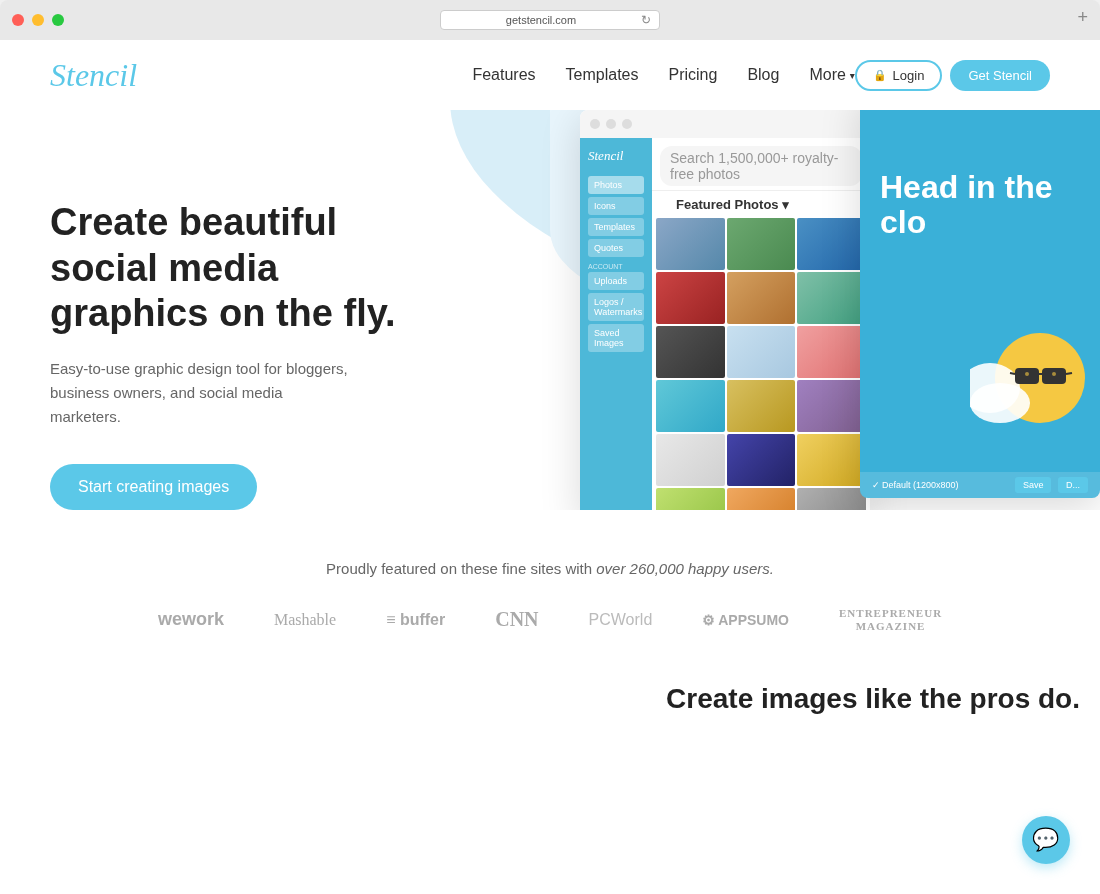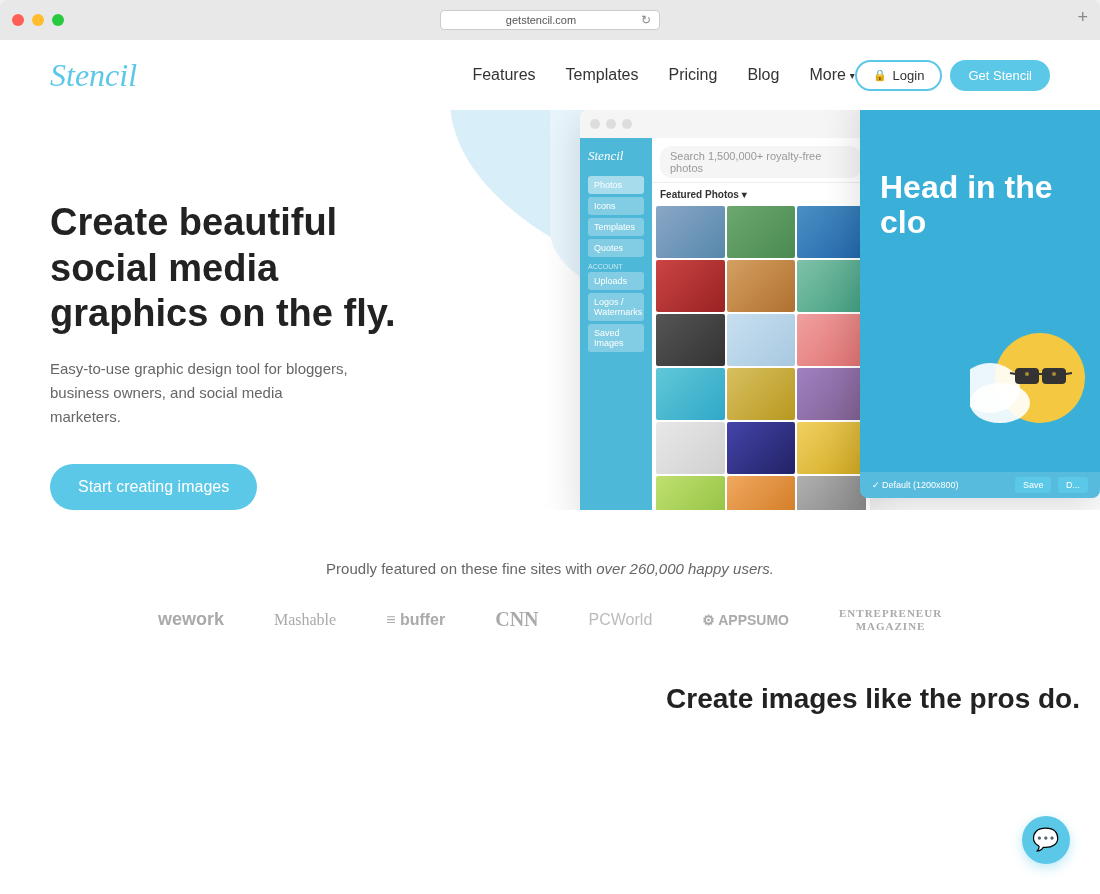--- a/index.html
+++ b/index.html
@@ -254,27 +254,27 @@
       overflow: hidden;
     }
     .app-search {
       padding: 8px 8px 4px;
       border-bottom: 1px solid #eee;
     }
     .app-search-bar {
       background: #f5f5f5;
       border-radius: 12px;
       padding: 4px 10px;
-      font-size: 11px;
+      font-size: 14px;
       color: #999;
       width: 100%;
     }
     .app-featured-label {
-      padding: 6px 8px 4px;
-      font-size: 10px;
+      padding: 6px 24px 4px;
+      font-size: 13px;
       font-weight: 600;
       color: #333;
     }
     .photo-grid {
       display: grid;
       grid-template-columns: repeat(3, 1fr);
       gap: 2px;
       padding: 2px 4px;
       overflow: hidden;
       max-height: 340px;

